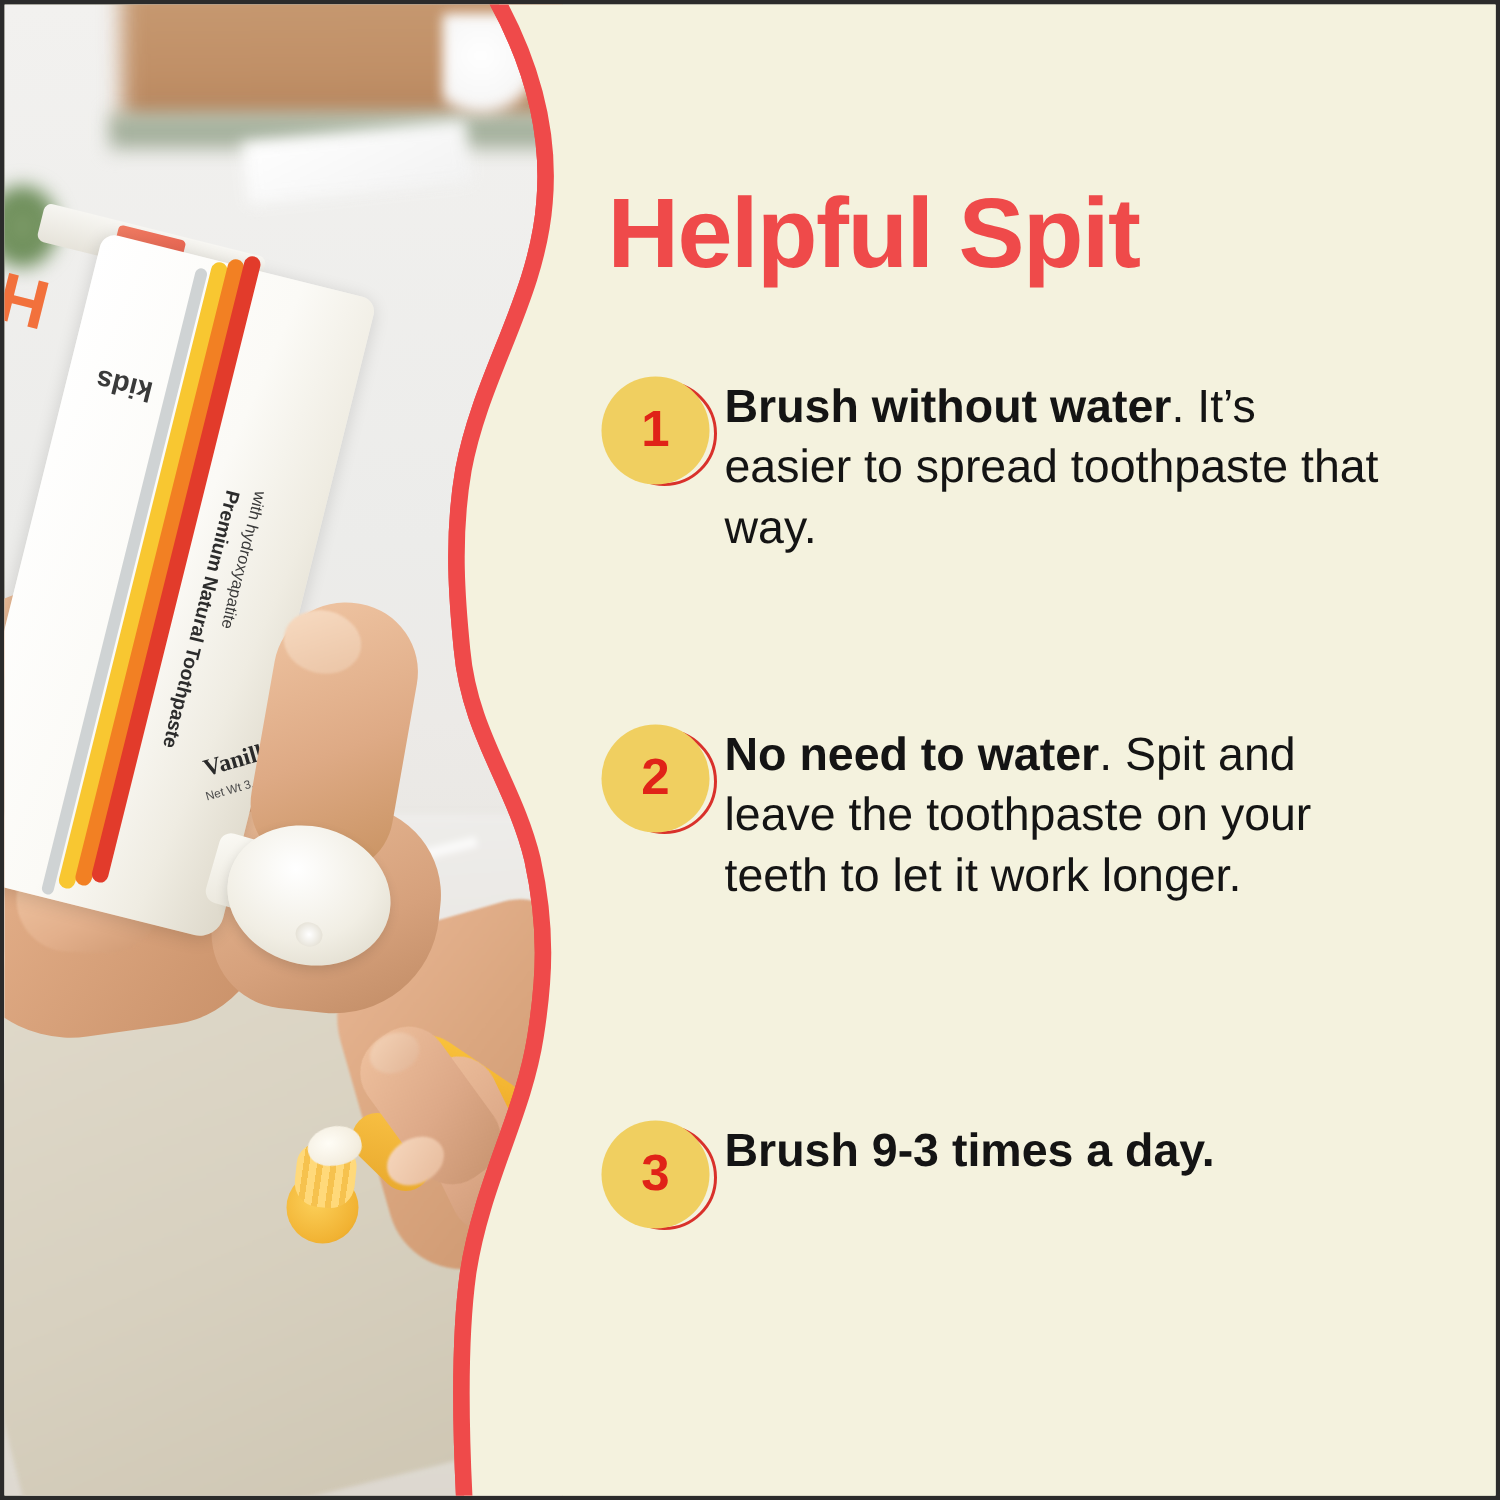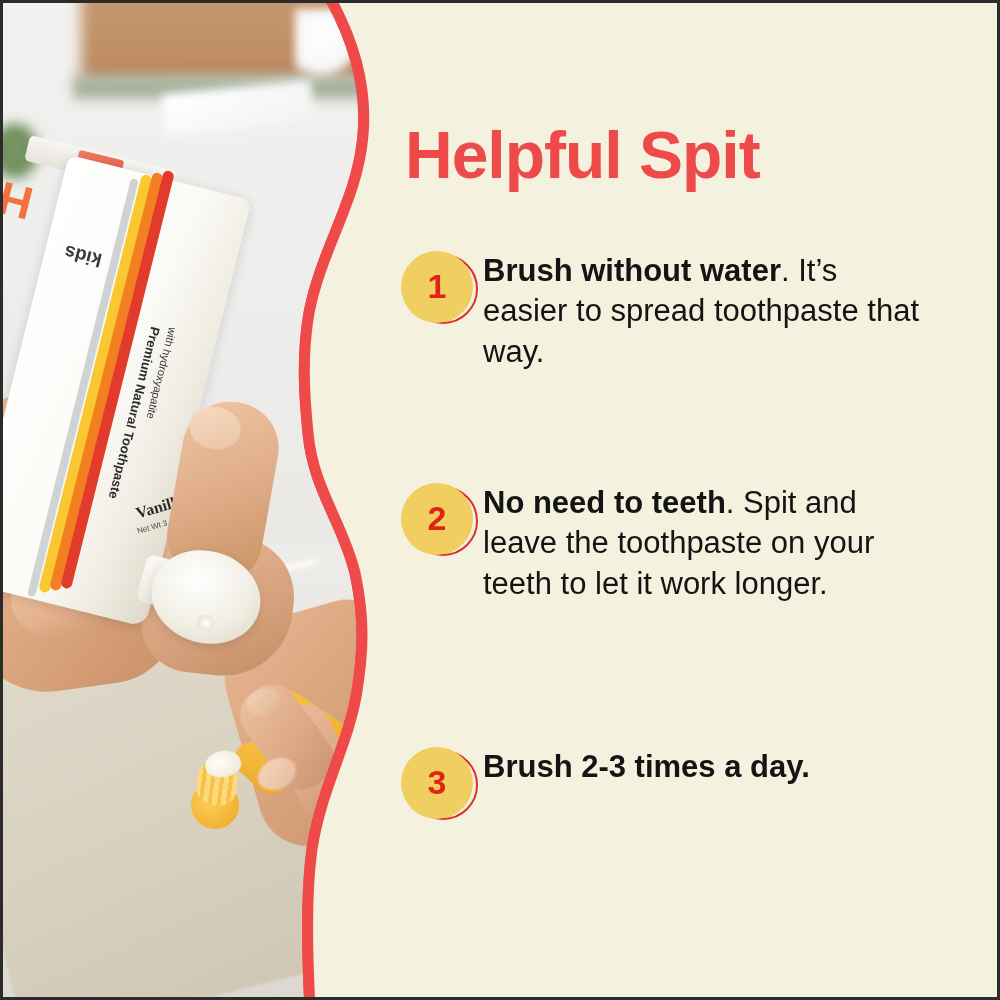--- a/index.html
+++ b/index.html
@@ -479,30 +479,30 @@
     </div>
 
     <div class="tip" id="tip-2">
       <div class="badge-wrap">
         <div class="badge-ring"></div>
         <div class="badge-disc">
           <span class="badge-num">2</span>
         </div>
       </div>
       <div class="tip-text">
-        <b>No need to teeth</b><span>. Spit and leave the toothpaste on your teeth to let it work longer.</span>
+        <b>No need to water</b><span>. Spit and leave the toothpaste on your teeth to let it work longer.</span>
       </div>
     </div>
 
     <div class="tip" id="tip-3">
       <div class="badge-wrap">
         <div class="badge-ring"></div>
         <div class="badge-disc">
           <span class="badge-num">3</span>
         </div>
       </div>
       <div class="tip-text">
-        <b>Brush 2-3 times a day.</b><span></span>
+        <b>Brush 9-3 times a day.</b><span></span>
       </div>
     </div>
 
   </div>
 </div>
 
 </body></html>

